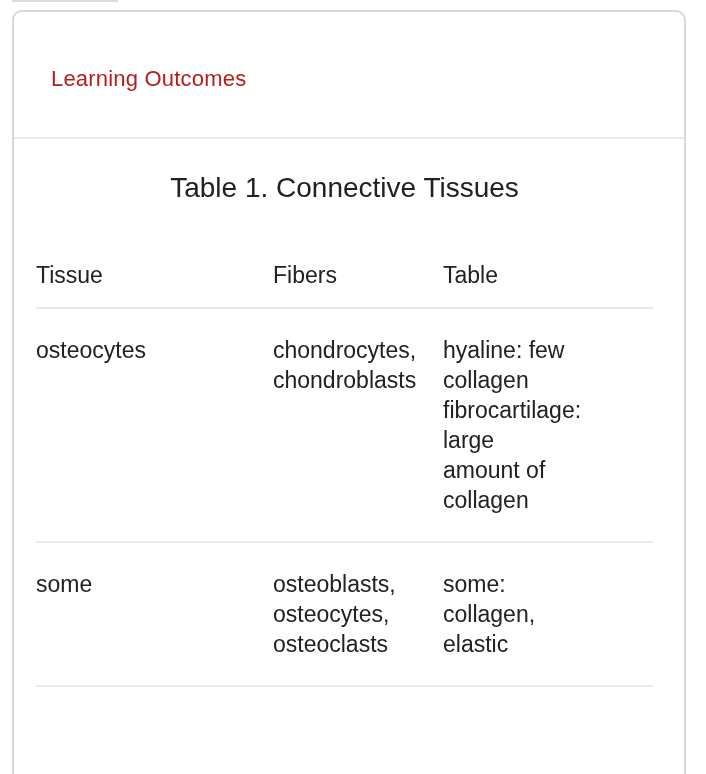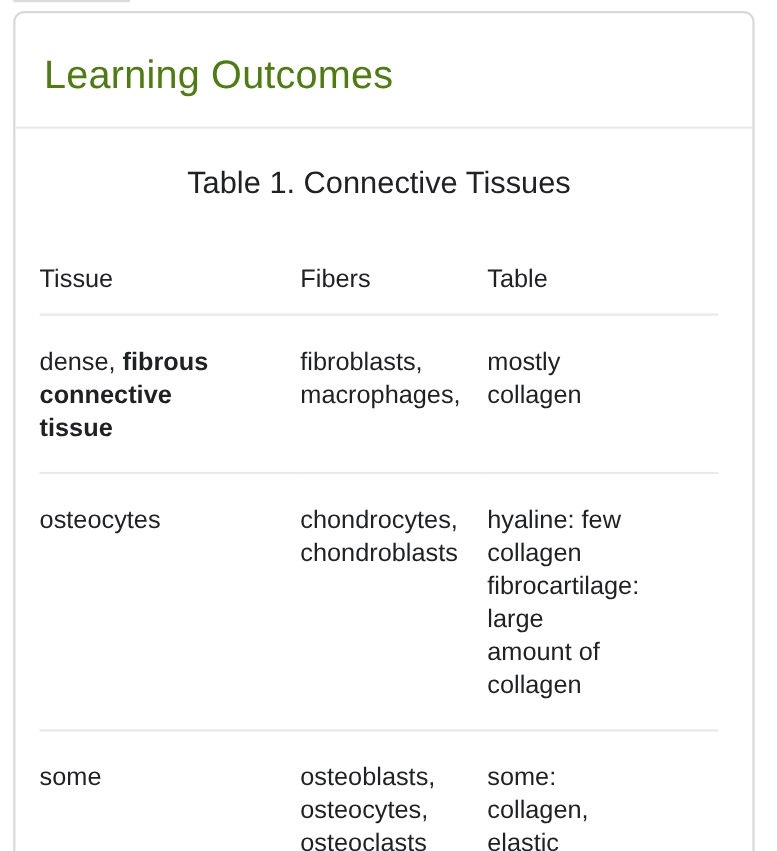--- a/index.html
+++ b/index.html
@@ -31,25 +31,25 @@
     box-sizing: border-box;
     background: #ffffff;
     border: 2px solid #d9d9d9;
     border-radius: 10px;
   }
   .card-header {
     padding: 36px 22px 28px 22px;
     border-bottom: 2px solid #e9e9e9;
   }
   .card-title {
-    margin: 4px;
-    font-size: 36px;
+    margin: 15px;
+    font-size: 22px;
     line-height: 31px;
     font-weight: 400;
-    color: #4d7c0f;
+    color: #b91c1c;
     letter-spacing: 0.2px;
   }
   .table-caption {
     margin: 33px 0 0 22px;
     width: 617px;
     text-align: center;
     font-size: 28px;
     color: #202124;
   }
   table.tissues {
@@ -102,29 +102,20 @@
   <table class="tissues">
     <thead>
       <tr>
         <th class="col-tissue">Tissue</th>
         <th class="col-cells">Fibers</th>
         <th class="col-fibers">Table</th>
       </tr>
     </thead>
     <tbody>
       <tr>
-        <td class="col-tissue"><span>dense, </span><span class="bold-part">fibrous
-connective
-tissue</span></td>
-        <td class="col-cells">fibroblasts,
-macrophages,</td>
-        <td class="col-fibers">mostly
-collagen</td>
-      </tr>
-      <tr>
         <td class="col-tissue"><span>osteocytes</span><span class="bold-part"></span></td>
         <td class="col-cells">chondrocytes,
 chondroblasts</td>
         <td class="col-fibers">hyaline: few
 collagen
 fibrocartilage:
 large
 amount of
 collagen</td>
       </tr>

